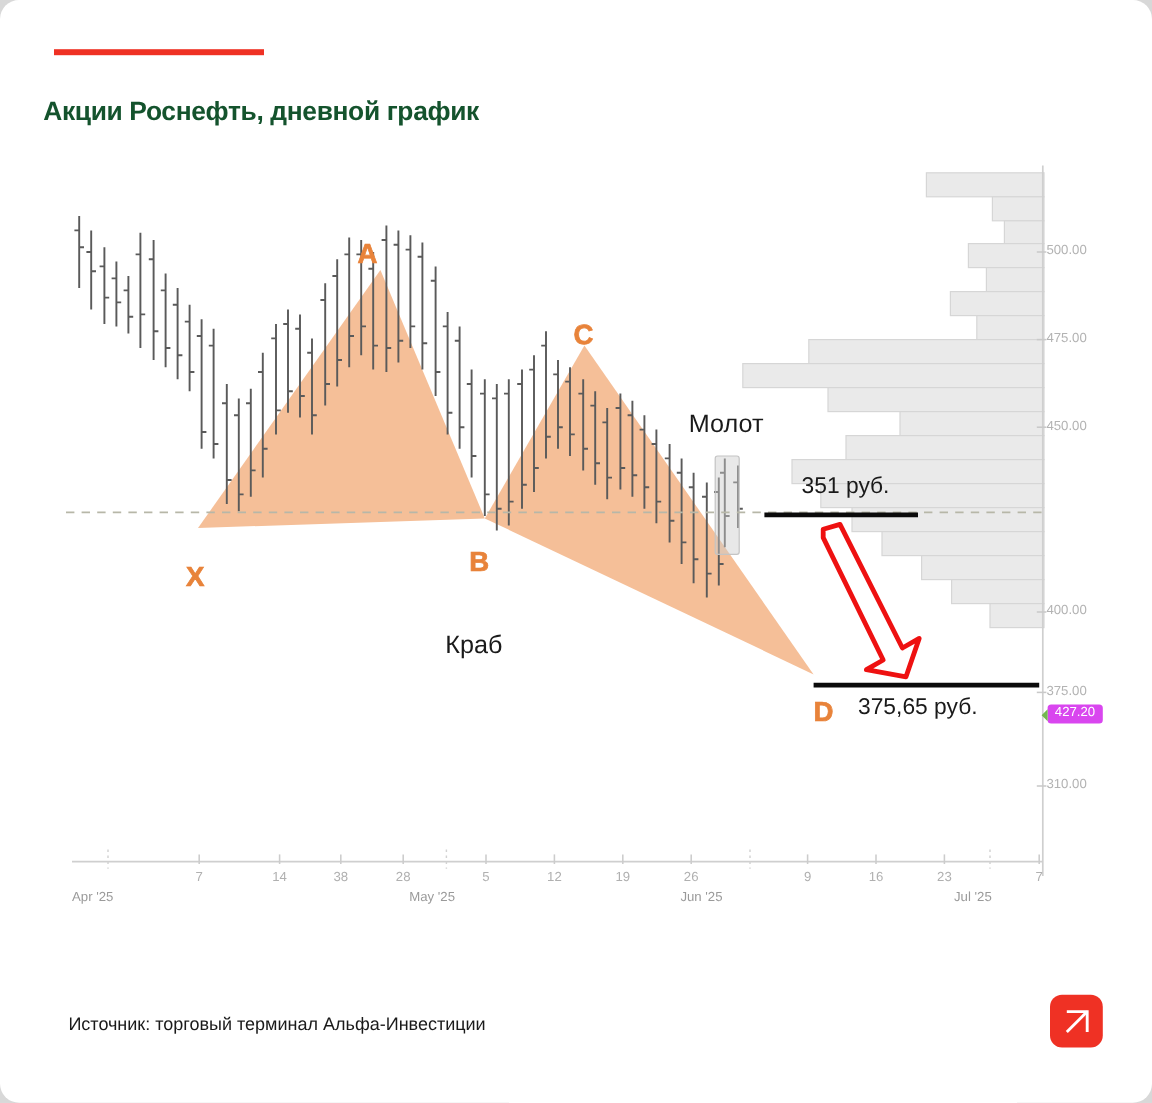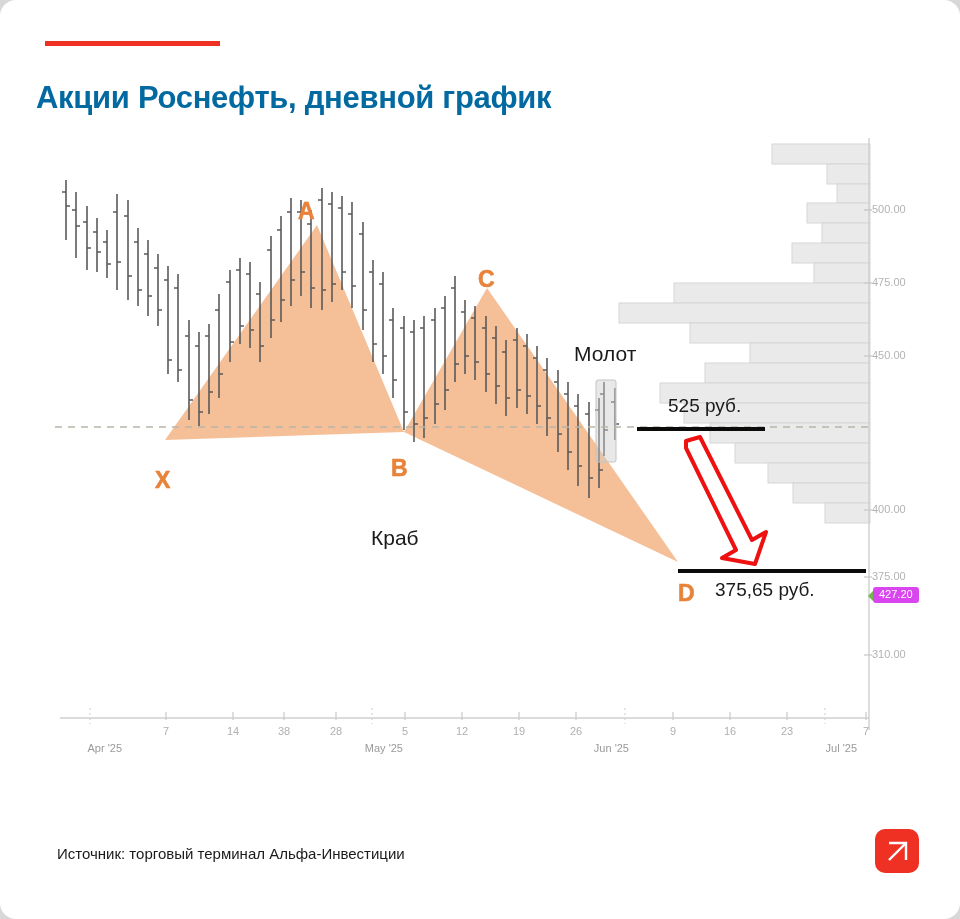--- a/index.html
+++ b/index.html
@@ -20,23 +20,23 @@
   #accent-bar {
     position: absolute;
     left: 45px; top: 41px;
     width: 175px; height: 5px;
     background: #ef3124;
   }
   #page-title {
     position: absolute;
     left: 36px; top: 80px;
     width: 700px;
-    font-size: 31px;
+    font-size: 22px;
     font-weight: bold;
-    color: #0369a1;
+    color: #14532d;
     letter-spacing: -0.3px;
     white-space: nowrap;
   }
   #chart-area {
     position: absolute;
     left: 0; top: 130px;
     width: 960px; height: 660px;
   }
   svg.chart-svg {
     position: absolute;
@@ -54,21 +54,21 @@
     font-size: 11px;
     color: #b0b0b0;
     text-align: center;
     position: absolute;
     top: 595px;
     white-space: nowrap;
   }
   .x-ax-month {
     font-size: 11px;
     color: #9a9a9a;
-    text-align: right;
+    text-align: left;
     position: absolute;
     top: 612px;
     white-space: nowrap;
   }
   .pt-label {
     position: absolute;
     font-size: 23px;
     font-weight: bold;
     color: #e8833a;
     -webkit-text-stroke: 0.6px #e8833a;
@@ -291,21 +291,21 @@
     <div class="x-ax-month" style="left:567px;width:62px">Jun '25</div>
     <div class="x-ax-month" style="left:795px;width:62px">Jul '25</div>
 
     <div class="pt-label" style="left:155px;top:337px">X</div>
     <div class="pt-label" style="left:298px;top:68px">A</div>
     <div class="pt-label" style="left:391px;top:325px">B</div>
     <div class="pt-label" style="left:478px;top:136px">C</div>
     <div class="pt-label" style="left:678px;top:450px">D</div>
 
     <div class="note-label" style="left:574px;top:212px">Молот</div>
-    <div class="price-note" style="left:668px;top:265px">525 руб.</div>
+    <div class="price-note" style="left:668px;top:265px">351 руб.</div>
     <div class="price-note" style="left:715px;top:449px">375,65 руб.</div>
     <div class="note-label" style="left:371px;top:396px">Краб</div>
 
   </div>
 
   <div id="footer-text">Источник: торговый терминал Альфа-Инвестиции</div>
 
   <div id="logo">
     <svg width="44" height="44" viewBox="0 0 44 44">
       <path d="M14 14 L31 14 L31 31" fill="none" stroke="#ffffff" stroke-width="2.4"></path>

